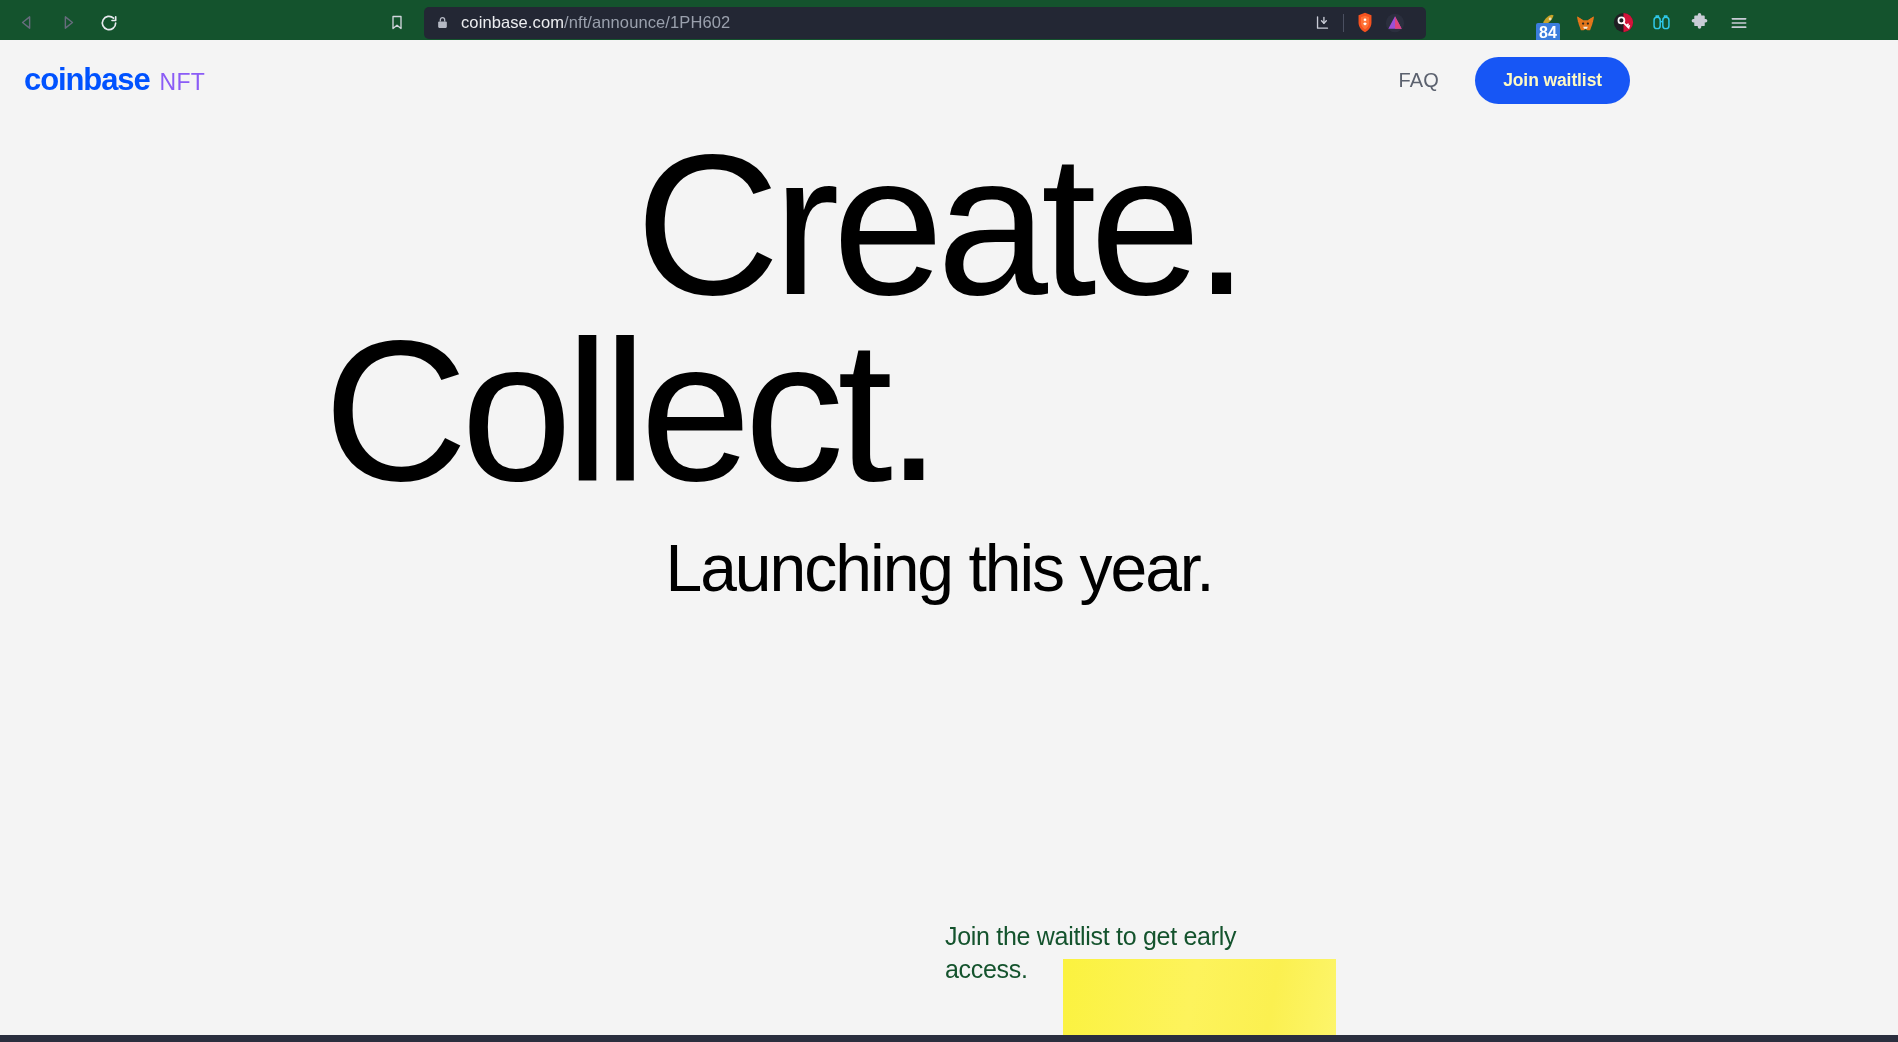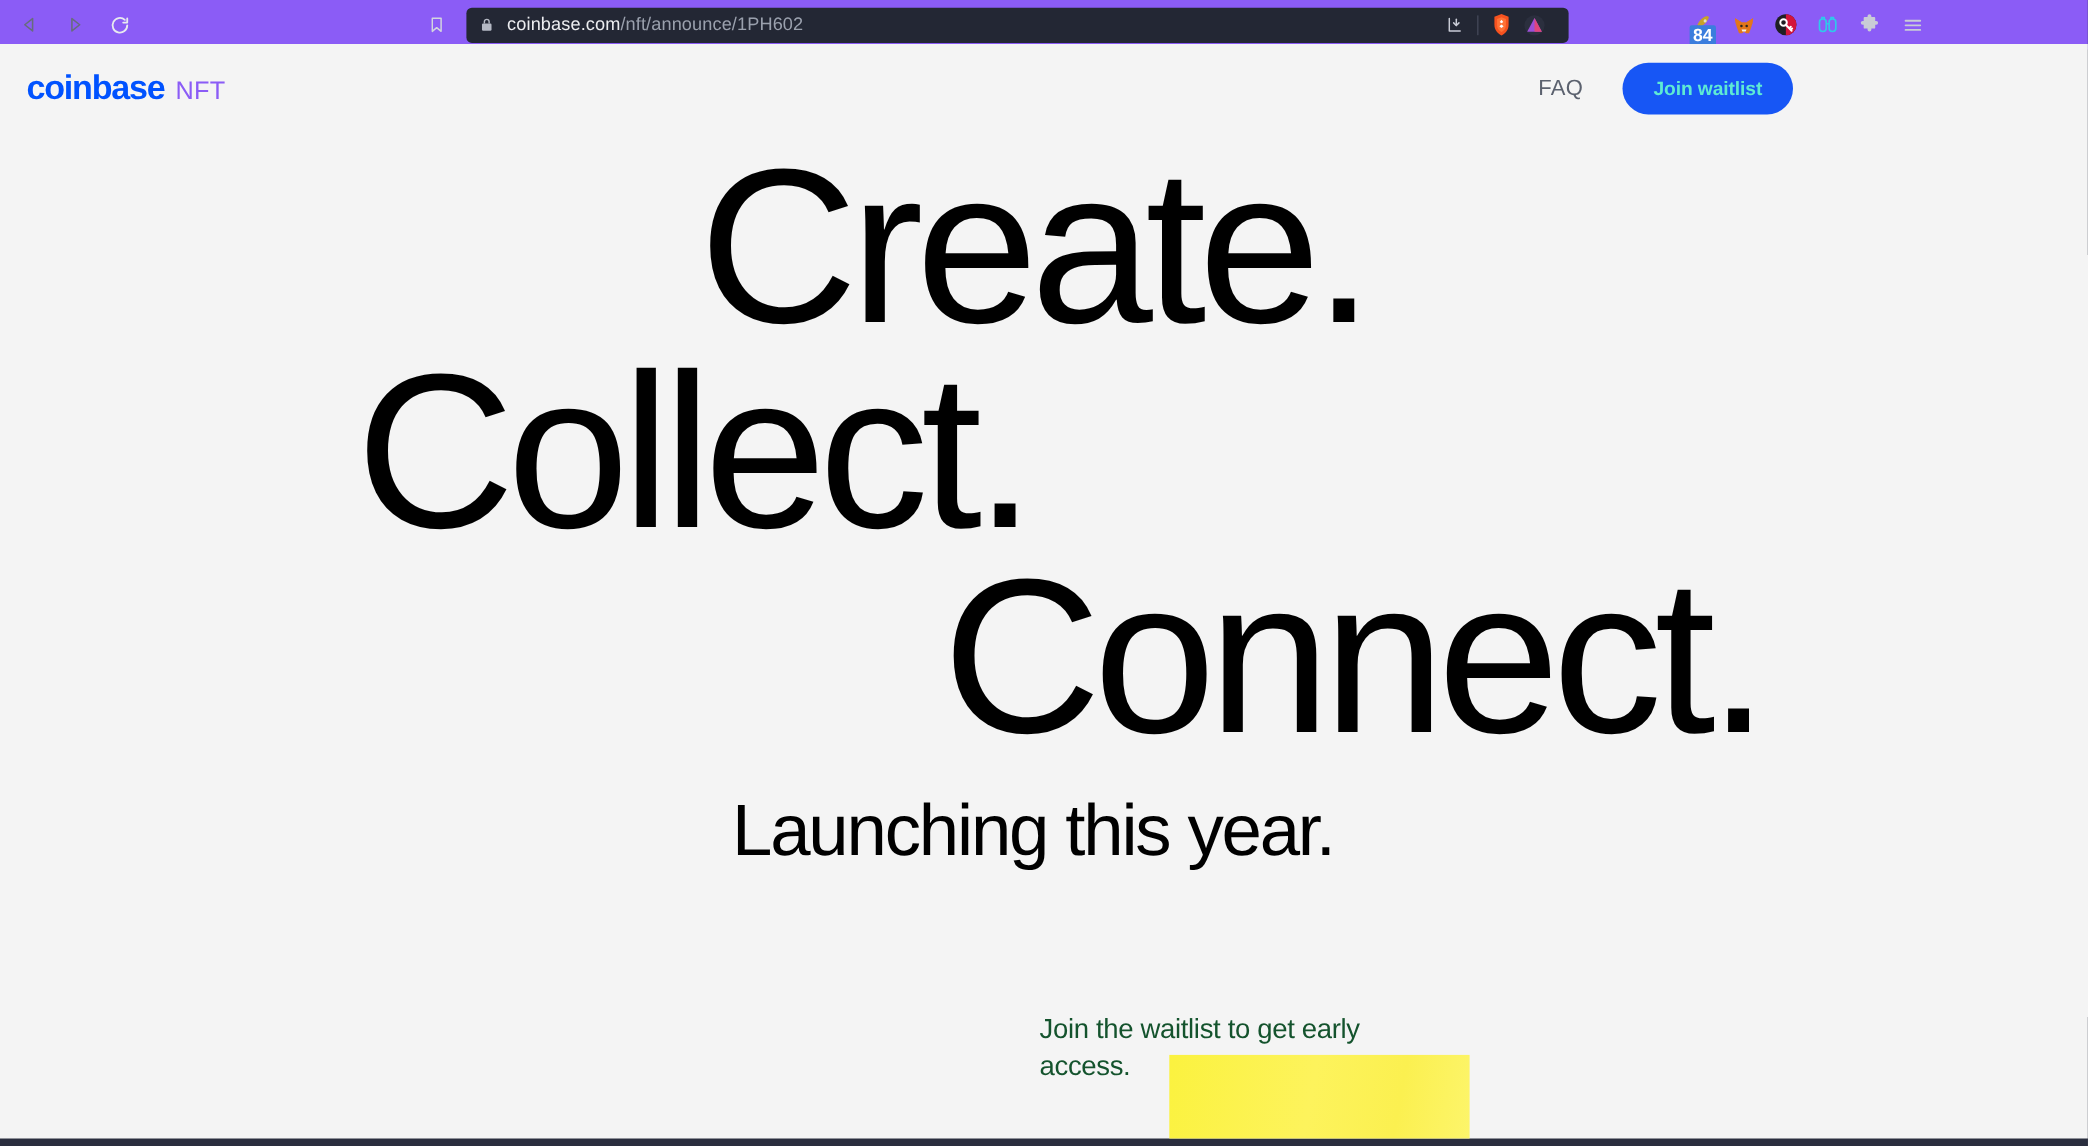--- a/index.html
+++ b/index.html
@@ -12,21 +12,21 @@
     background: #2a2e3e;
     font-family: "Liberation Sans", sans-serif;
   }
 
   
   #browser-chrome {
     position: absolute;
     top: 0; left: 0;
     width: 1898px;
     height: 45px;
-    background: #8b5cf6;
+    background: #14532d;
     display: flex;
     align-items: center;
   }
 
   .nav-btn {
     width: 38px;
     height: 38px;
     display: flex;
     align-items: center;
     justify-content: center;
@@ -155,21 +155,21 @@
   }
   #faq-link {
     font-size: 20px;
     color: #5b616e;
     text-decoration: none;
     margin-right: 36px;
     letter-spacing: .2px;
   }
   #join-waitlist-btn {
     background: #1756f5;
-    color: #5eead4;
+    color: #fef9c3;
     font-size: 17.5px;
     font-weight: bold;
     border: none;
     border-radius: 26px;
     padding: 13px 28px;
     cursor: pointer;
     letter-spacing: -.1px;
     font-family: "Liberation Sans", sans-serif;
   }
 
@@ -349,21 +349,20 @@
 
     <nav id="header-right">
       <a id="faq-link" href="#">FAQ</a>
       <button id="join-waitlist-btn">Join waitlist</button>
     </nav>
   </header>
 
   <section id="hero">
     <div class="hero-line" id="hero-line-1">Create.</div>
     <div class="hero-line" id="hero-line-2">Collect.</div>
-    <div class="hero-line" id="hero-line-3">Connect.</div>
     <div id="hero-sub">Launching this year.</div>
   </section>
 
   <p id="waitlist-blurb">Join the waitlist to get early access.</p>
 
   <div id="card-yellow">
     
   </div>
 
 </div>

